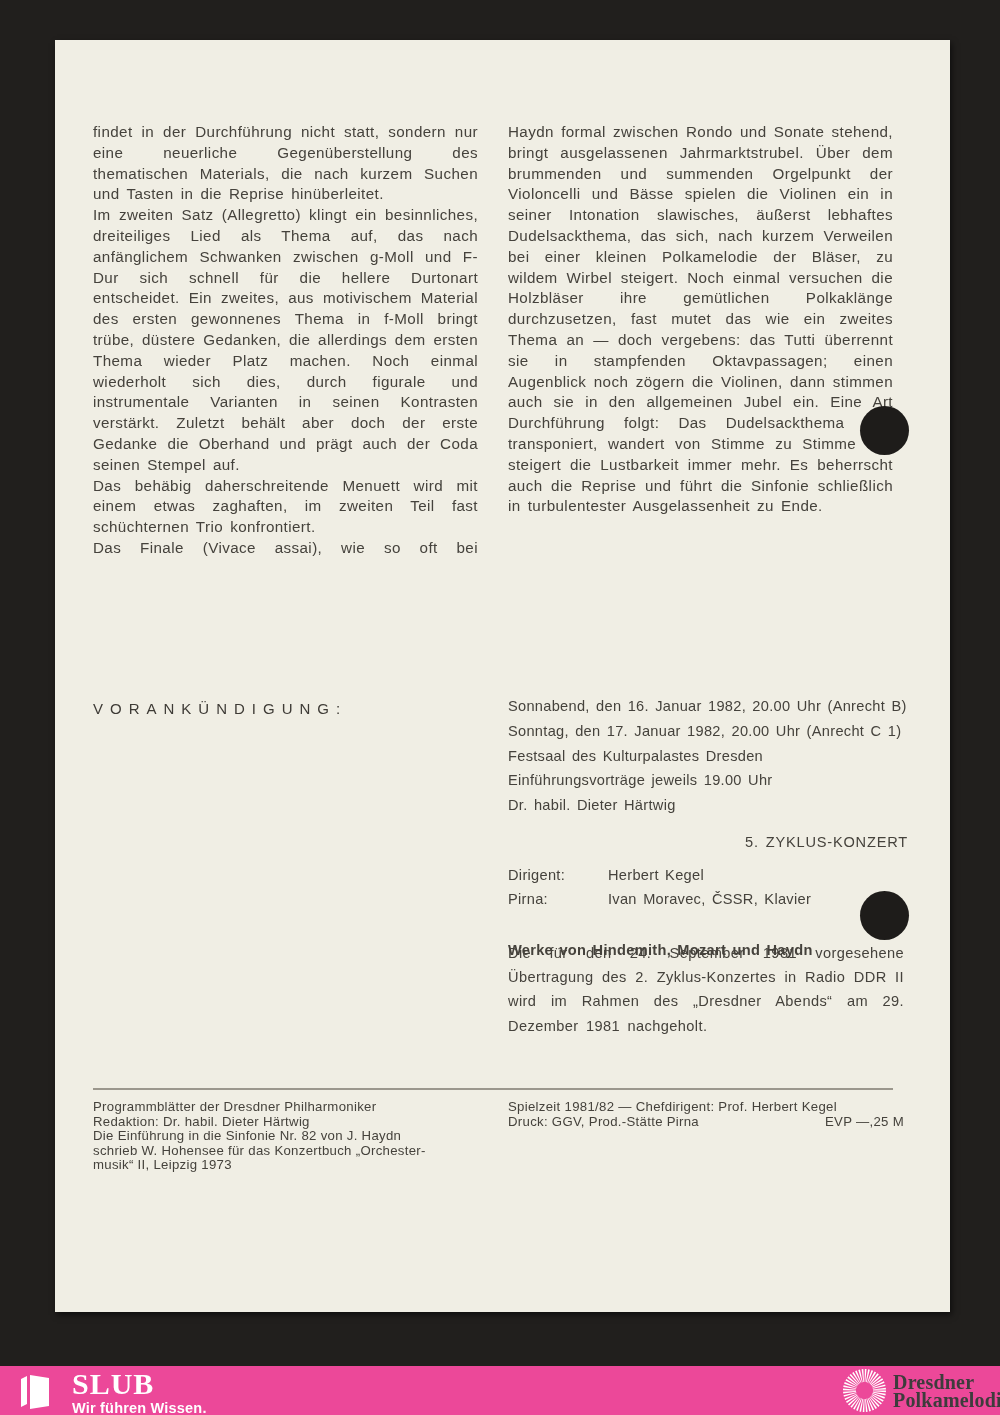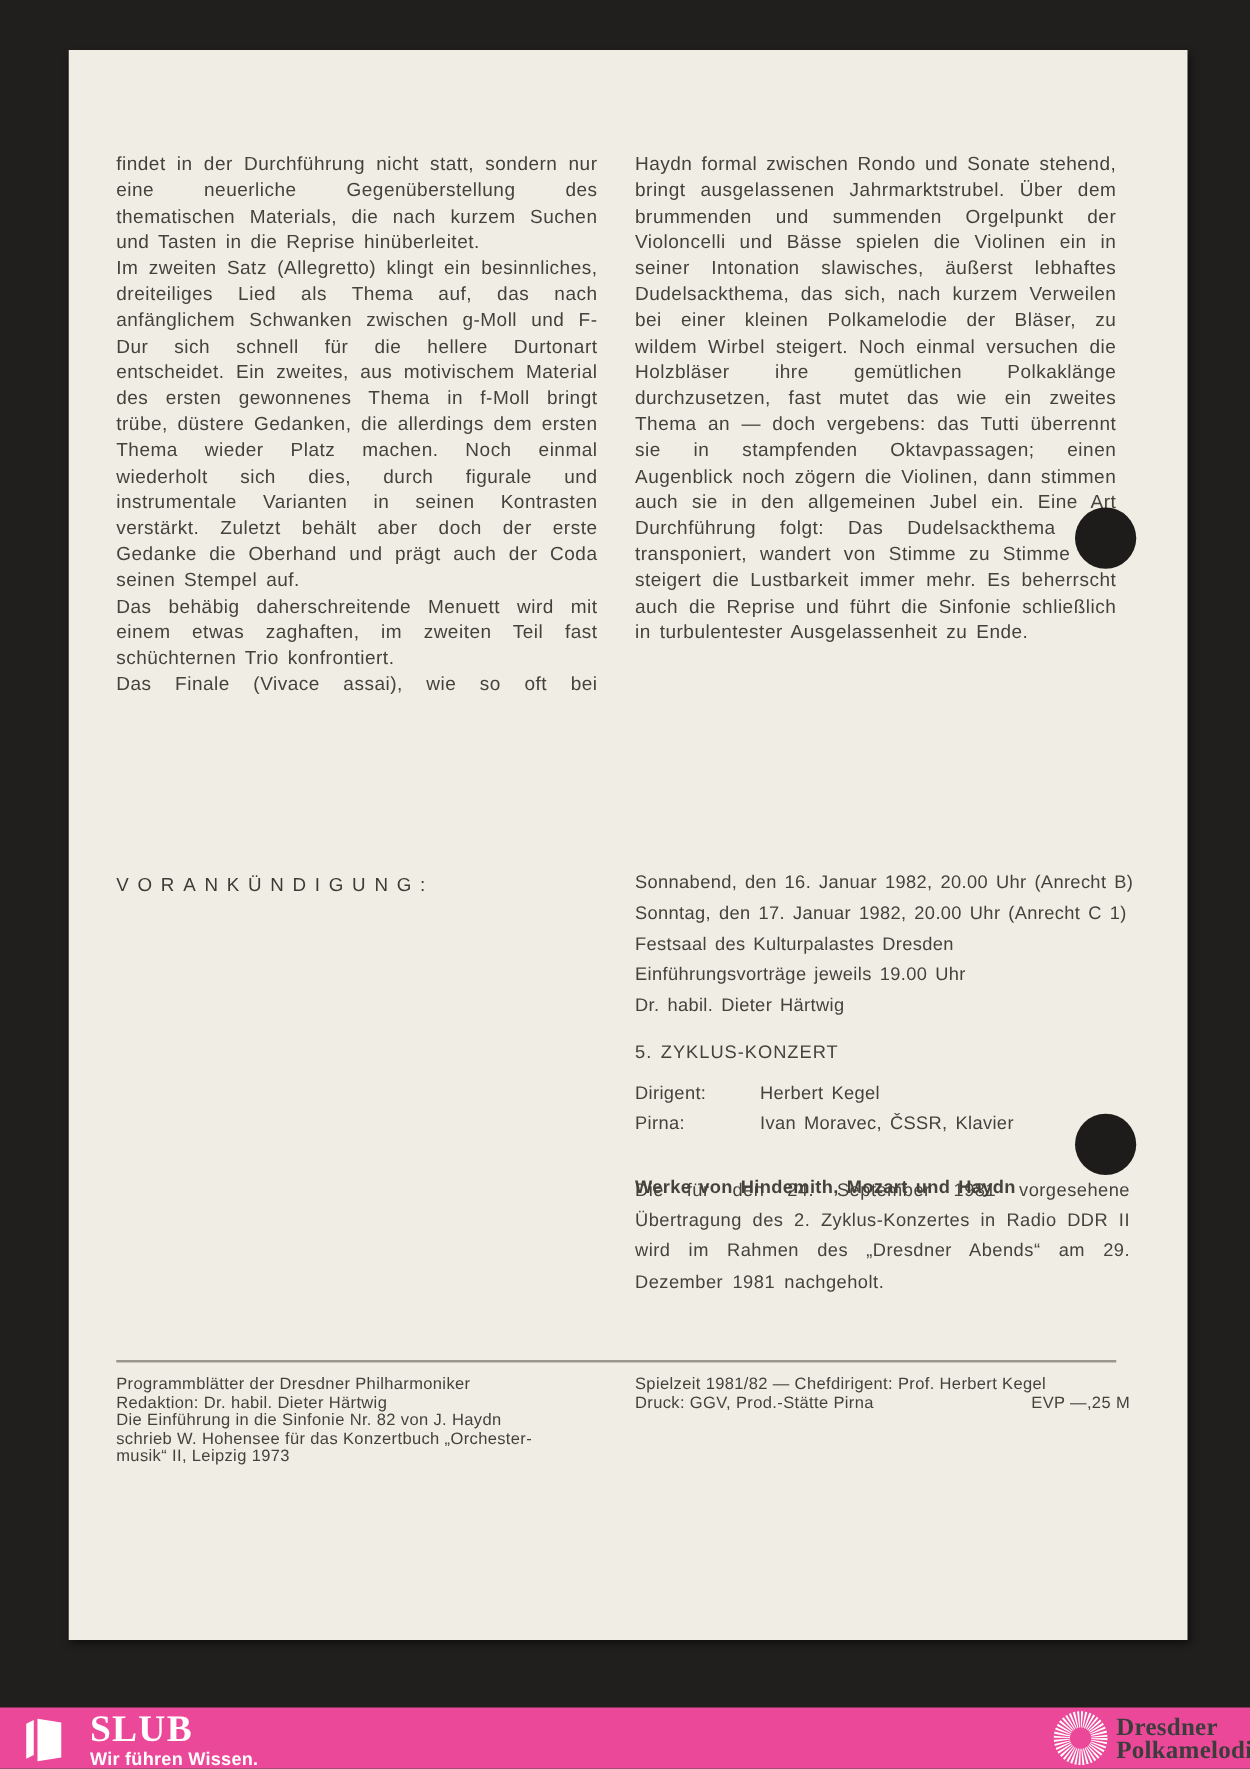--- a/index.html
+++ b/index.html
@@ -29,21 +29,21 @@
   
   .announce-heading{
     position:absolute;left:38px;top:660px;
     color:#3e3b36;font-size:15px;letter-spacing:7px;font-weight:400;
   }
   .announce{
     position:absolute;left:453px;top:654px;width:400px;
     color:#45423c;font-size:14.6px;letter-spacing:.3px;
   }
   .announce .line{line-height:24.8px;white-space:nowrap;word-spacing:2px;}
-  .concert-title{margin-top:12px;line-height:24px;letter-spacing:.8px;}
+  .concert-title{margin-top:12px;line-height:24px;letter-spacing:.8px;text-align:right;}
   .role-line{line-height:24px;display:flex;word-spacing:2px;}
   .role-line .lbl{width:100px;flex:0 0 auto;}
   .roles{margin-top:8px;}
   .works-line{margin-top:27px;line-height:24px;word-spacing:2px;font-weight:bold;}
   .announce-note{
     position:absolute;left:453px;top:901px;width:396px;
     color:#45423c;font-size:14.6px;line-height:24.2px;letter-spacing:.4px;
     text-align:justify;word-spacing:3px;
   }
   

